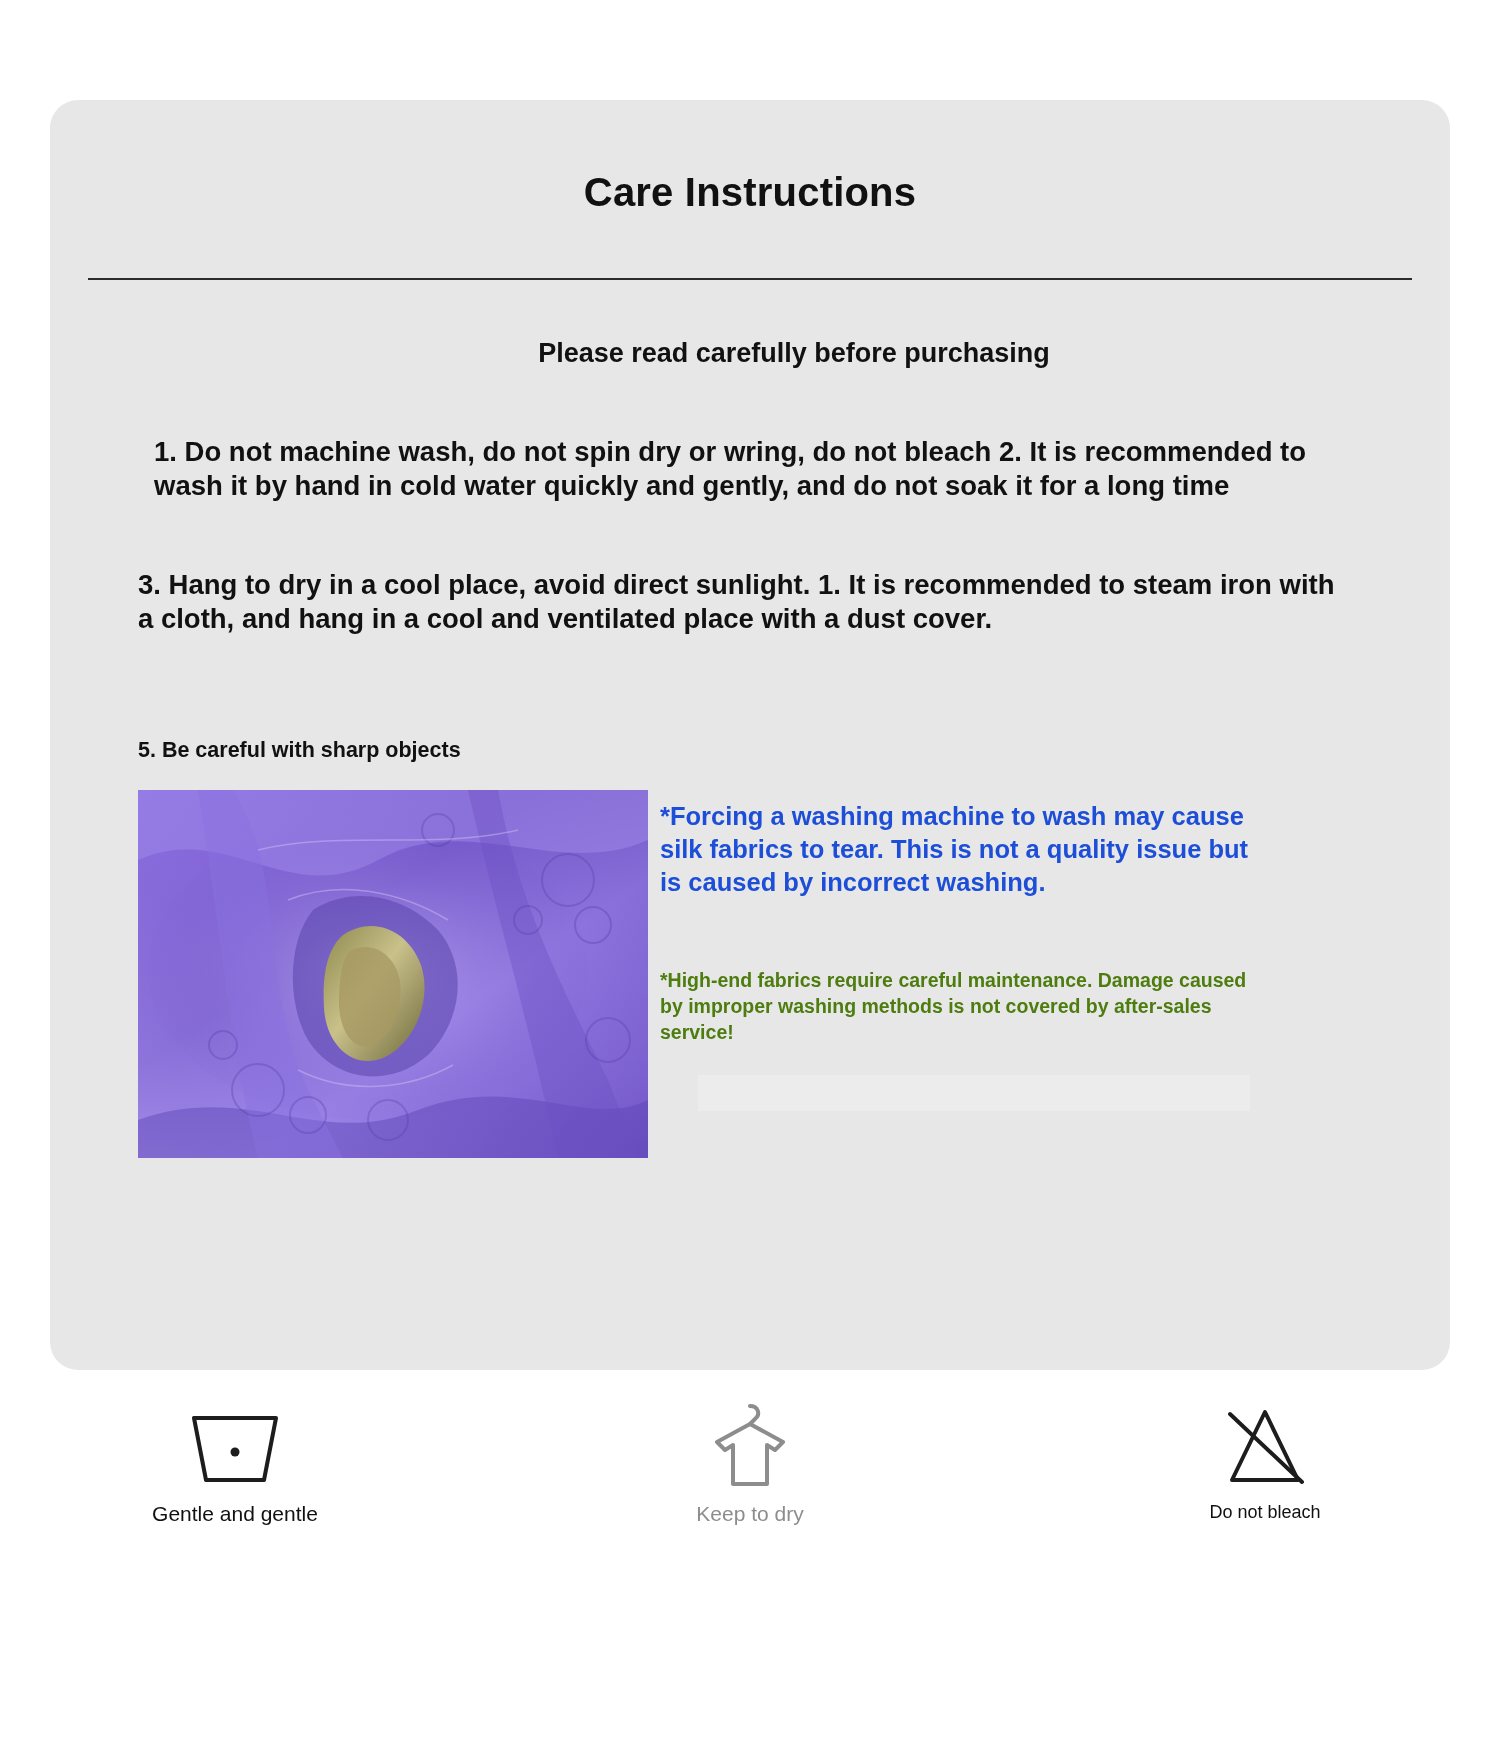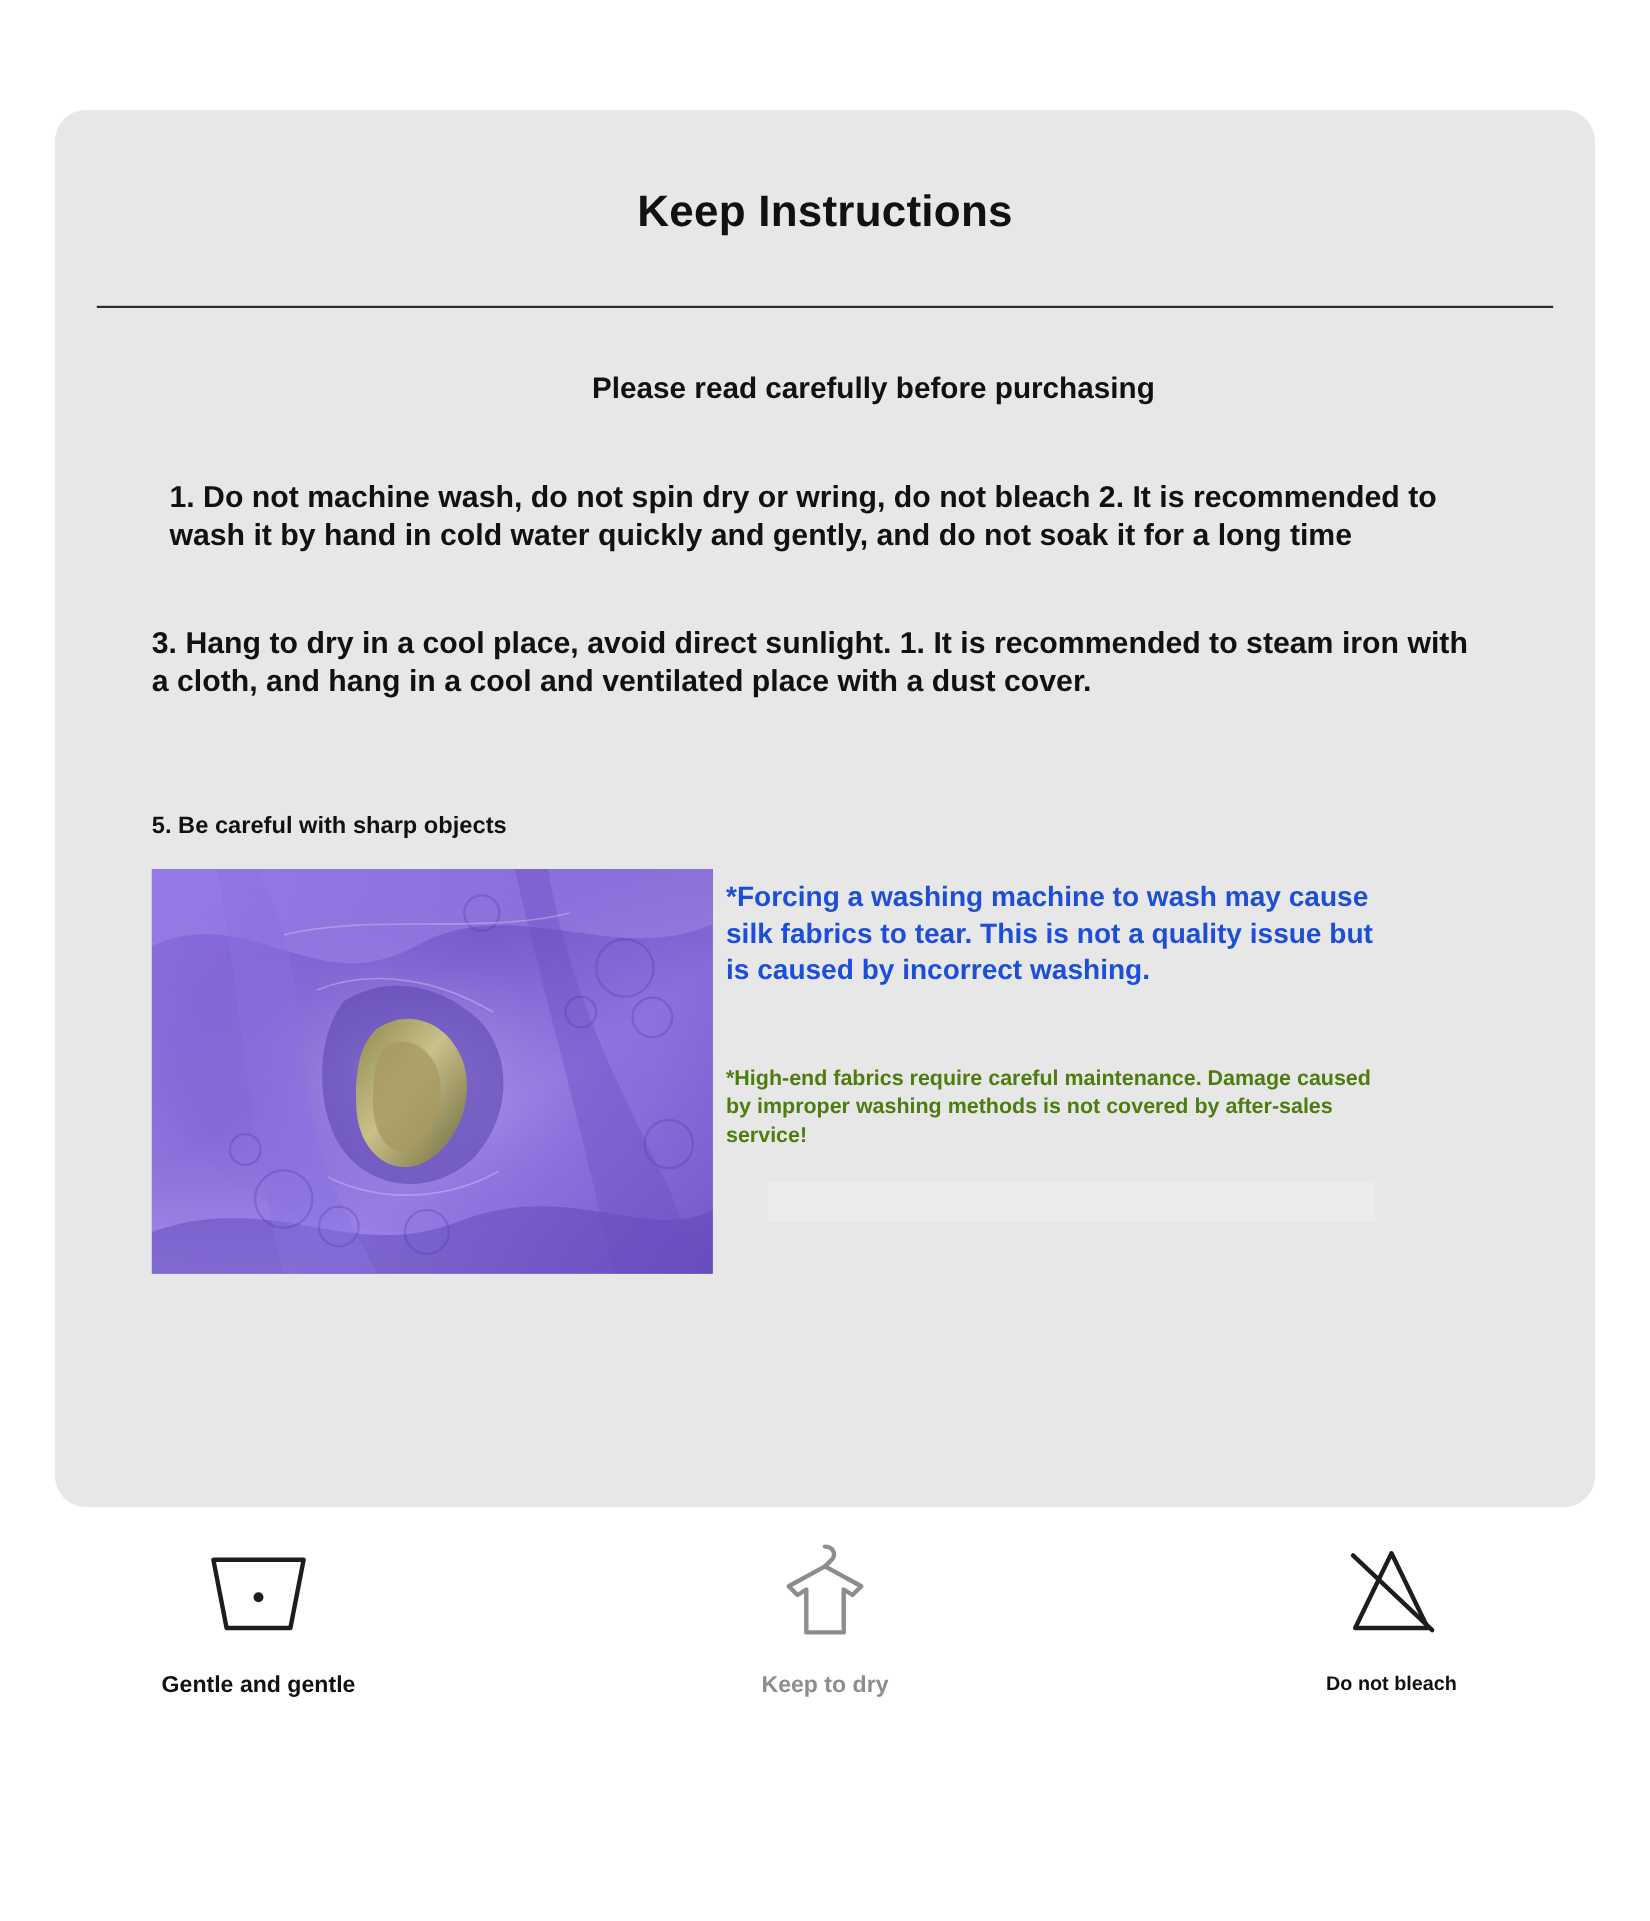--- a/index.html
+++ b/index.html
@@ -146,36 +146,35 @@
     flex-direction: column;
     align-items: center;
   }
   .icon-glyph {
     height: 112px;
     display: flex;
     align-items: center;
     justify-content: center;
   }
   .icon-label {
-    margin-top: 18px;
     font-size: 21px;
-    font-weight: bold;
+    font-weight: normal;
     color: #111111;
     text-align: right;
     white-space: nowrap;
   }
   .icon-cell.muted .icon-label { color: #8d8d8d; }
   .icon-cell.small .icon-label { font-size: 18px; }
 </style>
 </head>
 <body>
 
 <div class="card">
 
-  <div class="title">Keep Instructions</div>
+  <div class="title">Care Instructions</div>
 
   <div class="divider"></div>
 
   <div class="subtitle">Please read carefully before purchasing</div>
 
   <div class="body-block para-1">1. Do not machine wash, do not spin dry or wring, do not bleach 2. It is recommended to wash it by hand in cold water quickly and gently, and do not soak it for a long time</div>
   <div class="body-block para-2">3. Hang to dry in a cool place, avoid direct sunlight. 1. It is recommended to steam iron with a cloth, and hang in a cool and ventilated place with a dust cover.</div>
   <div class="body-block para-3">5. Be careful with sharp objects</div>
 
   <div class="photo">

